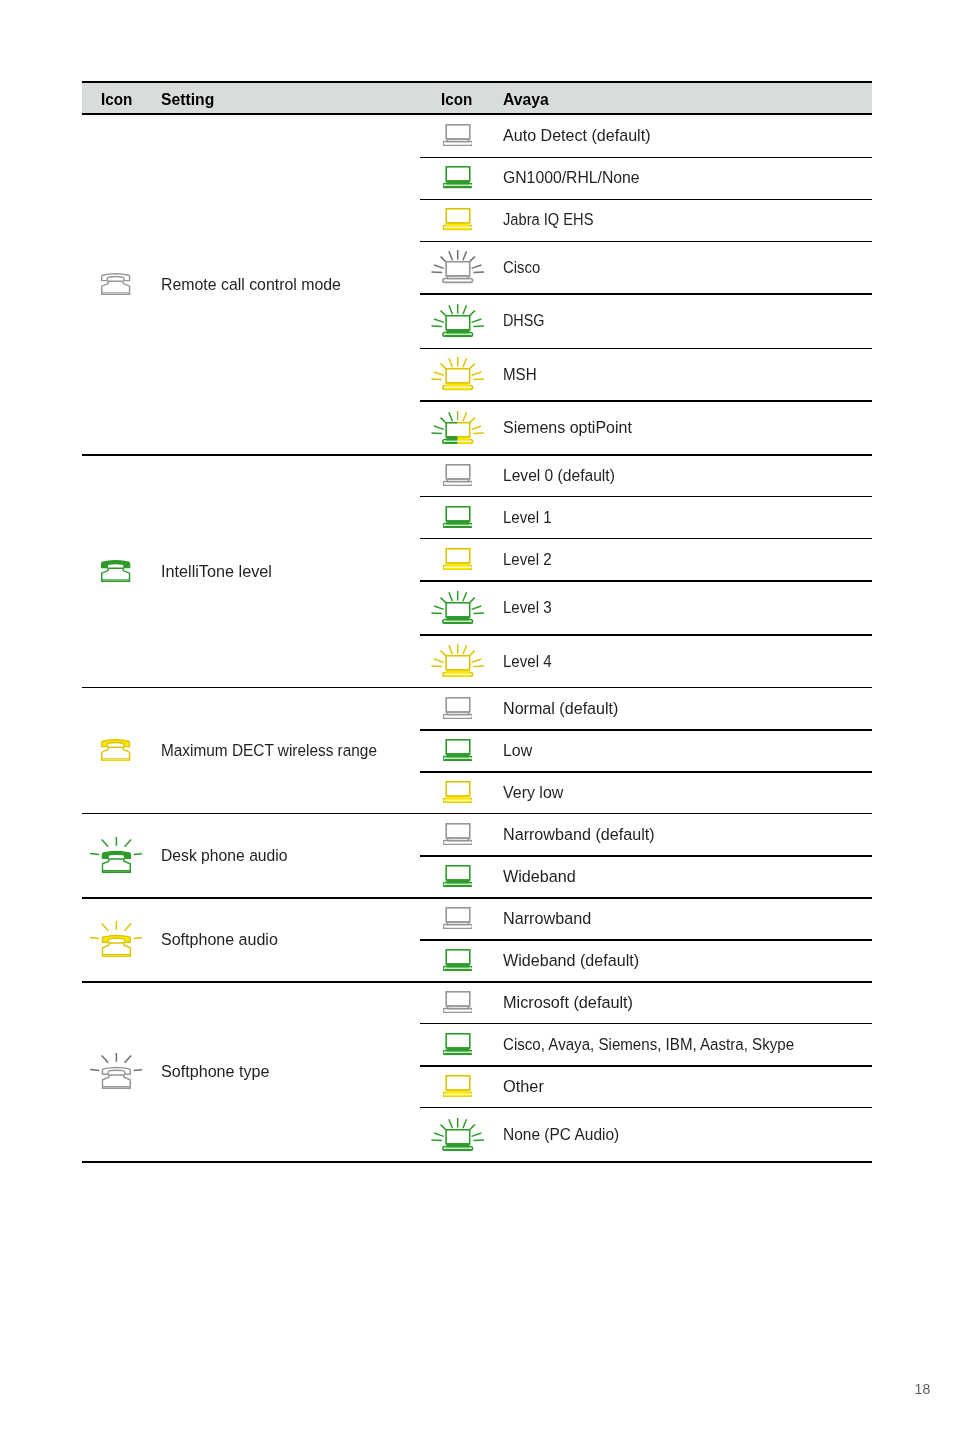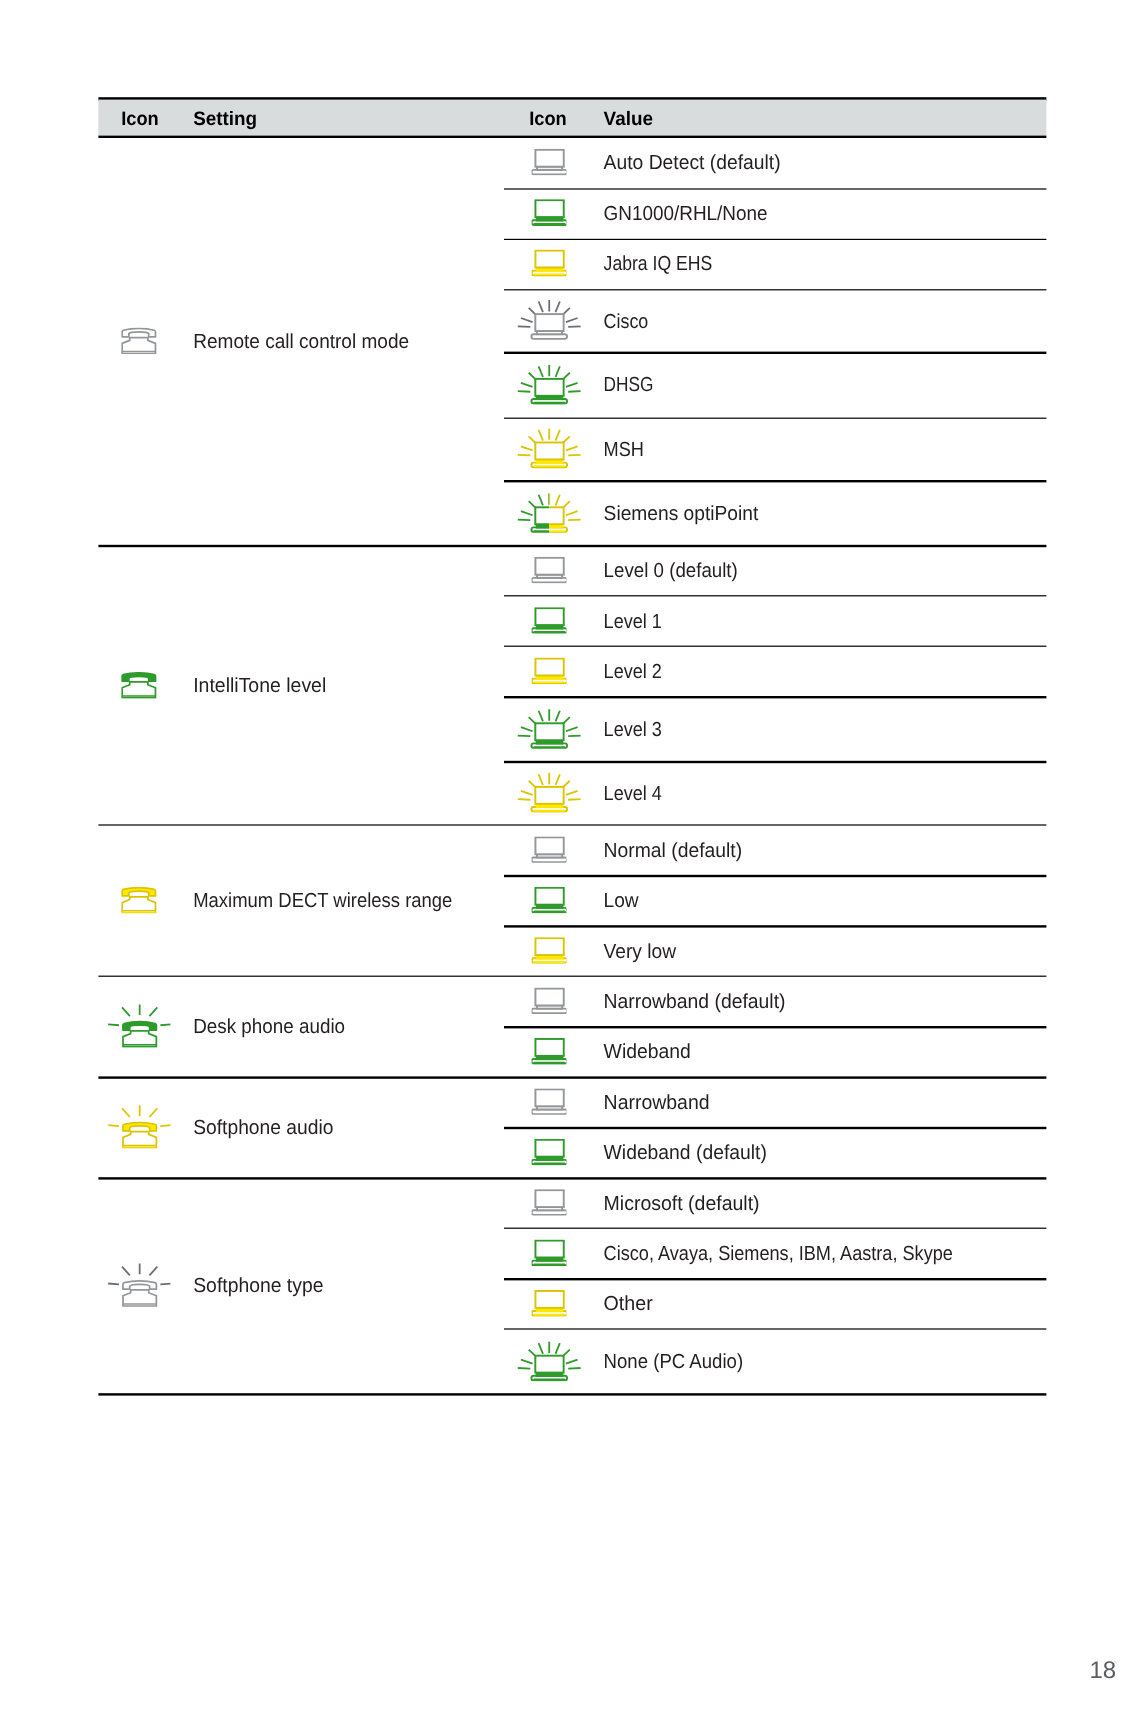--- a/index.html
+++ b/index.html
@@ -12,34 +12,34 @@
 .rule-top{position:absolute;left:82px;top:81.2px;width:790px;height:2.5px;background:#000;}
 .rule-hdr{position:absolute;left:82px;top:113.1px;width:790px;height:2.3px;background:#000;}
 .th{position:absolute;font-size:16.20px;font-weight:bold;color:#000;white-space:nowrap;transform-origin:0 0;}
 .rule{position:absolute;background:#000;height:1.15px;}
 .rule.full{height:1.25px;}
 .lbl{position:absolute;font-size:16.90px;white-space:nowrap;color:#231f20;line-height:1;transform-origin:0 0;}
 .icon{position:absolute;}
 .footer{position:absolute;left:0;width:954px;text-align:center;
  font-size:12.6px;line-height:19.5px;color:#c8cad0;}
 .footer div{transform-origin:50% 0;}
-.pn{position:absolute;font-size:20px;color:#5c5d60;}
+.pn{position:absolute;font-size:14px;color:#5c5d60;}
 svg{display:block;}
 </style>
 </head>
 <body>
 
 <div class="page">
 <div class="rule-top"></div>
 <div class="hdr-band"></div>
 <div class="rule-hdr"></div>
 <div class="th" style="left:101.0px;top:89.8px;transform:scaleX(0.9403)">Icon</div>
 <div class="th" style="left:160.6px;top:89.8px;transform:scaleX(0.9708)">Setting</div>
 <div class="th" style="left:440.6px;top:89.8px;transform:scaleX(0.9403)">Icon</div>
-<div class="th" style="left:503.2px;top:89.8px;transform:scaleX(0.9725)">Value</div>
+<div class="th" style="left:503.2px;top:89.8px;transform:scaleX(0.9725)">Avaya</div>
 <div class="rule full" style="left:82px;top:454.3px;width:790px"></div>
 <div class="icon" style="left:101.3px;top:273.0px">
       <svg class="ic" width="29.3" height="22.4" viewBox="0 0 29.3 22.4" role="img">
         <path d="M0.72,7.65 L0.72,3.55 Q0.72,2.55 1.80,2.20 C5.00,1.35 9.20,0.72 14.65,0.72 C20.10,0.72 24.30,1.35 27.50,2.20 Q28.57,2.55 28.57,3.55 L28.57,7.65 L22.95,7.65 L22.95,5.30 C22.95,4.25 19.70,3.55 14.65,3.55 C9.60,3.55 6.35,4.25 6.35,5.30 L6.35,7.65 Z" fill="#ffffff" stroke="#949699" stroke-width="1.45" stroke-linejoin="round"></path>
         <path d="M7.10,8.30 L7.10,10.60 L0.75,13.15 L0.75,21.65 L28.55,21.65 L28.55,13.15 L22.20,10.60 L22.20,8.30 Z" fill="#ffffff" stroke="#949699" stroke-width="1.45" stroke-linejoin="miter"></path>
         <path d="M0.75,19.95 H28.55" fill="none" stroke="#949699" stroke-width="1.23"></path>
       </svg>
     </div>
 <div class="lbl" style="left:160.9px;top:277.0px;transform:scaleX(0.9394)">Remote call control mode</div>
 <div class="icon" style="left:442.8px;top:124.2px">

